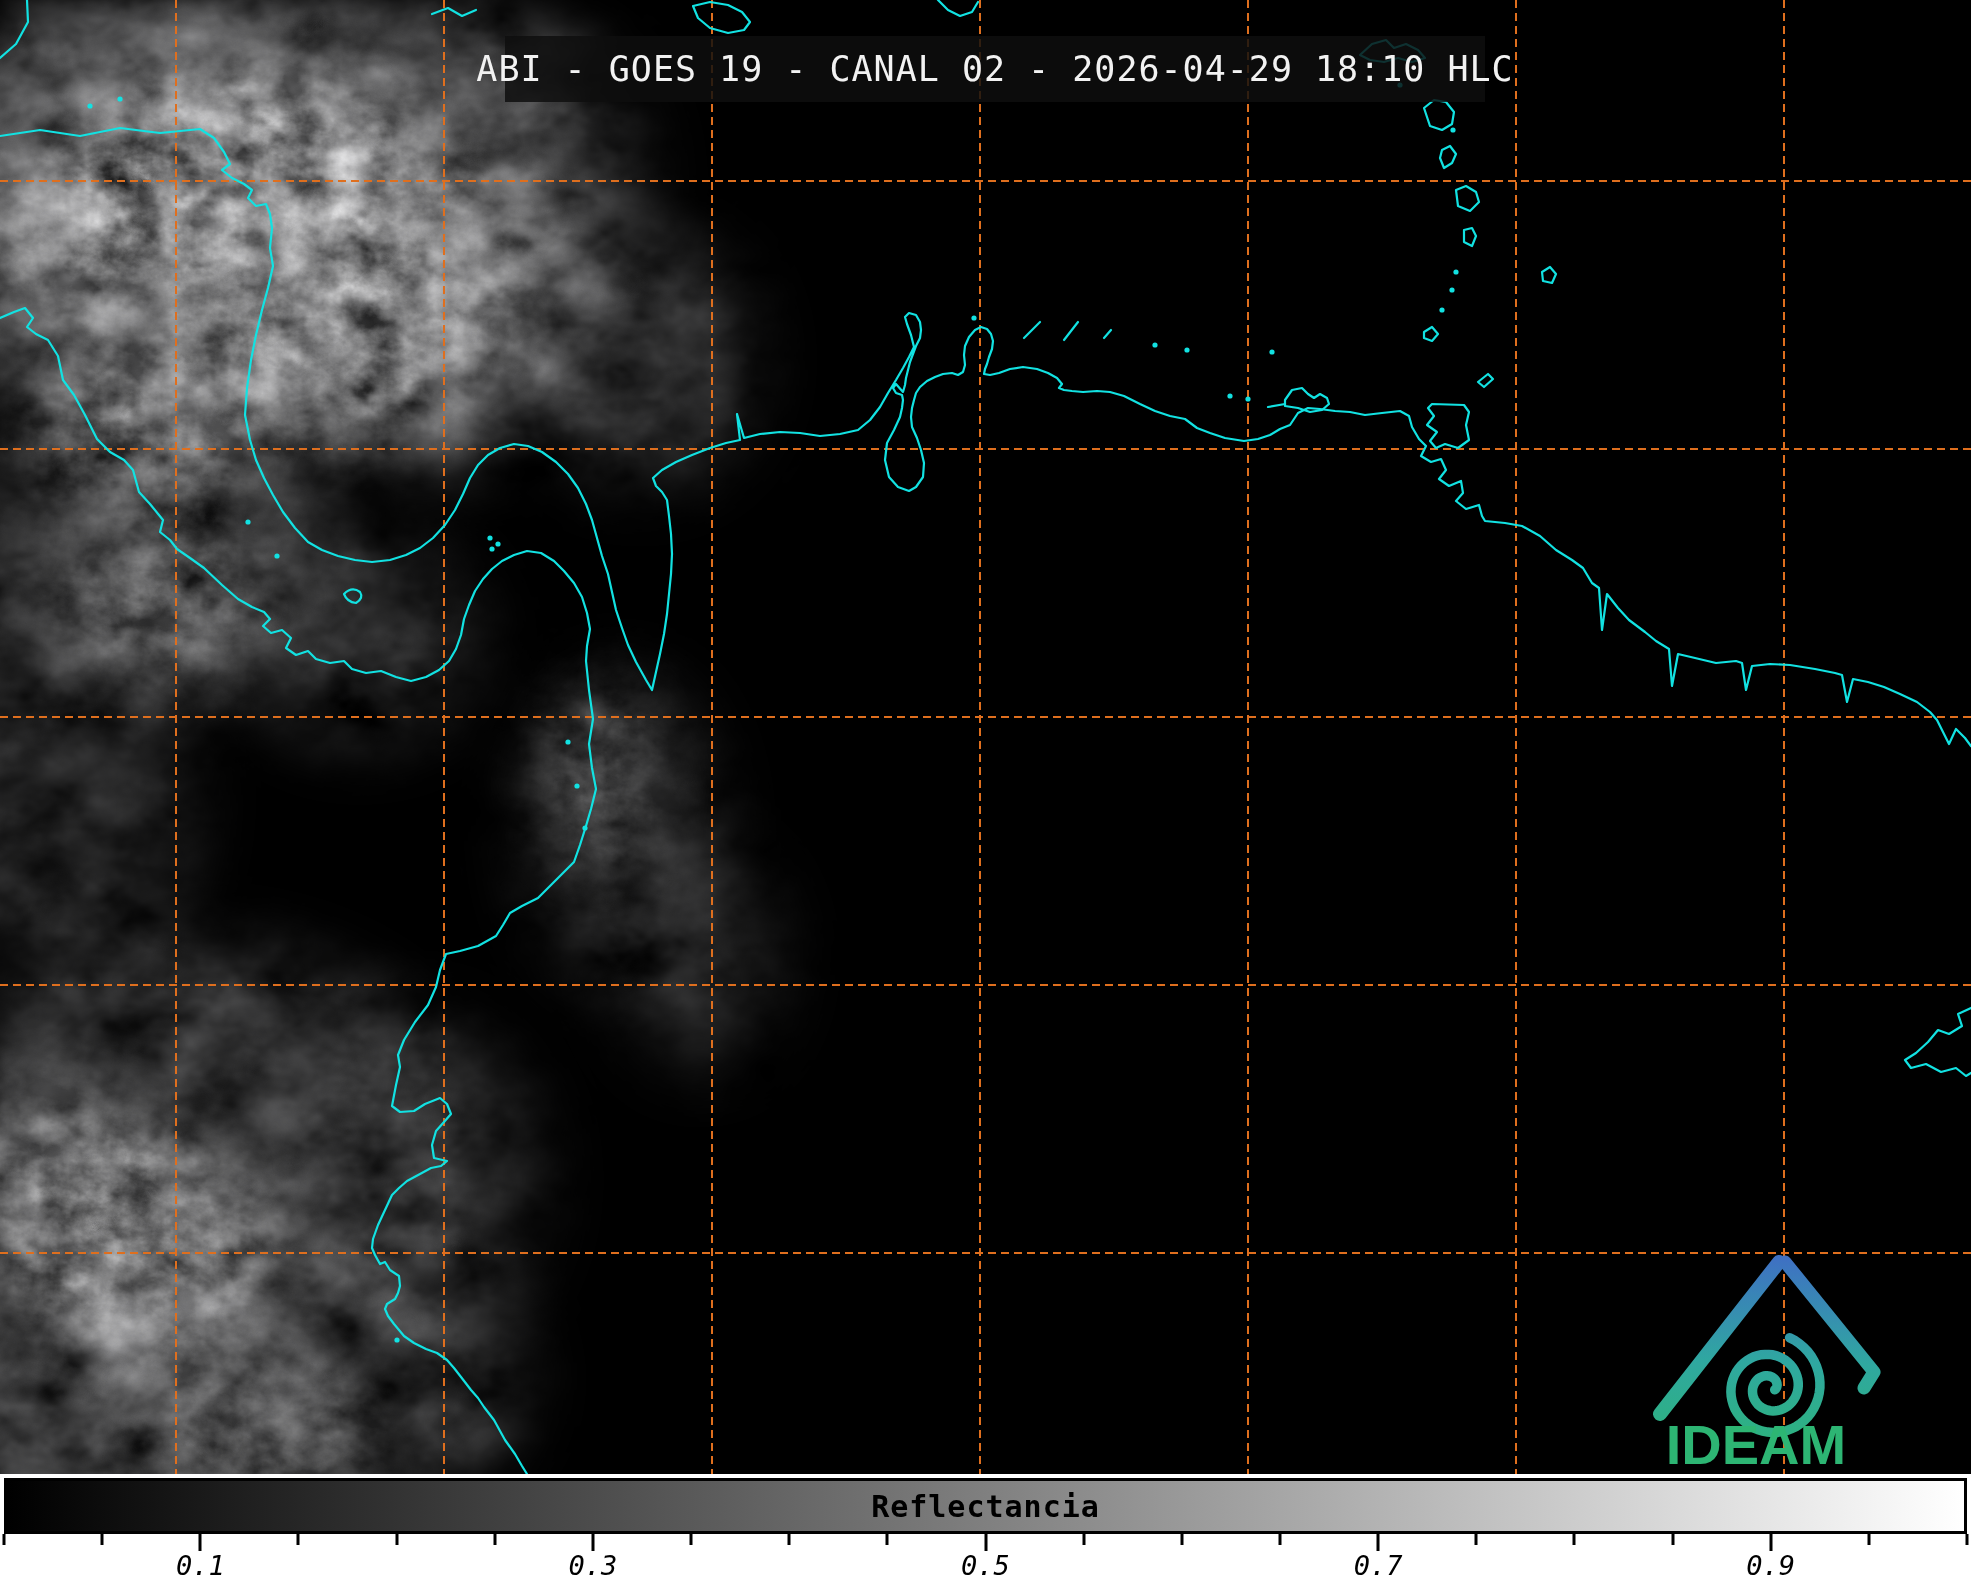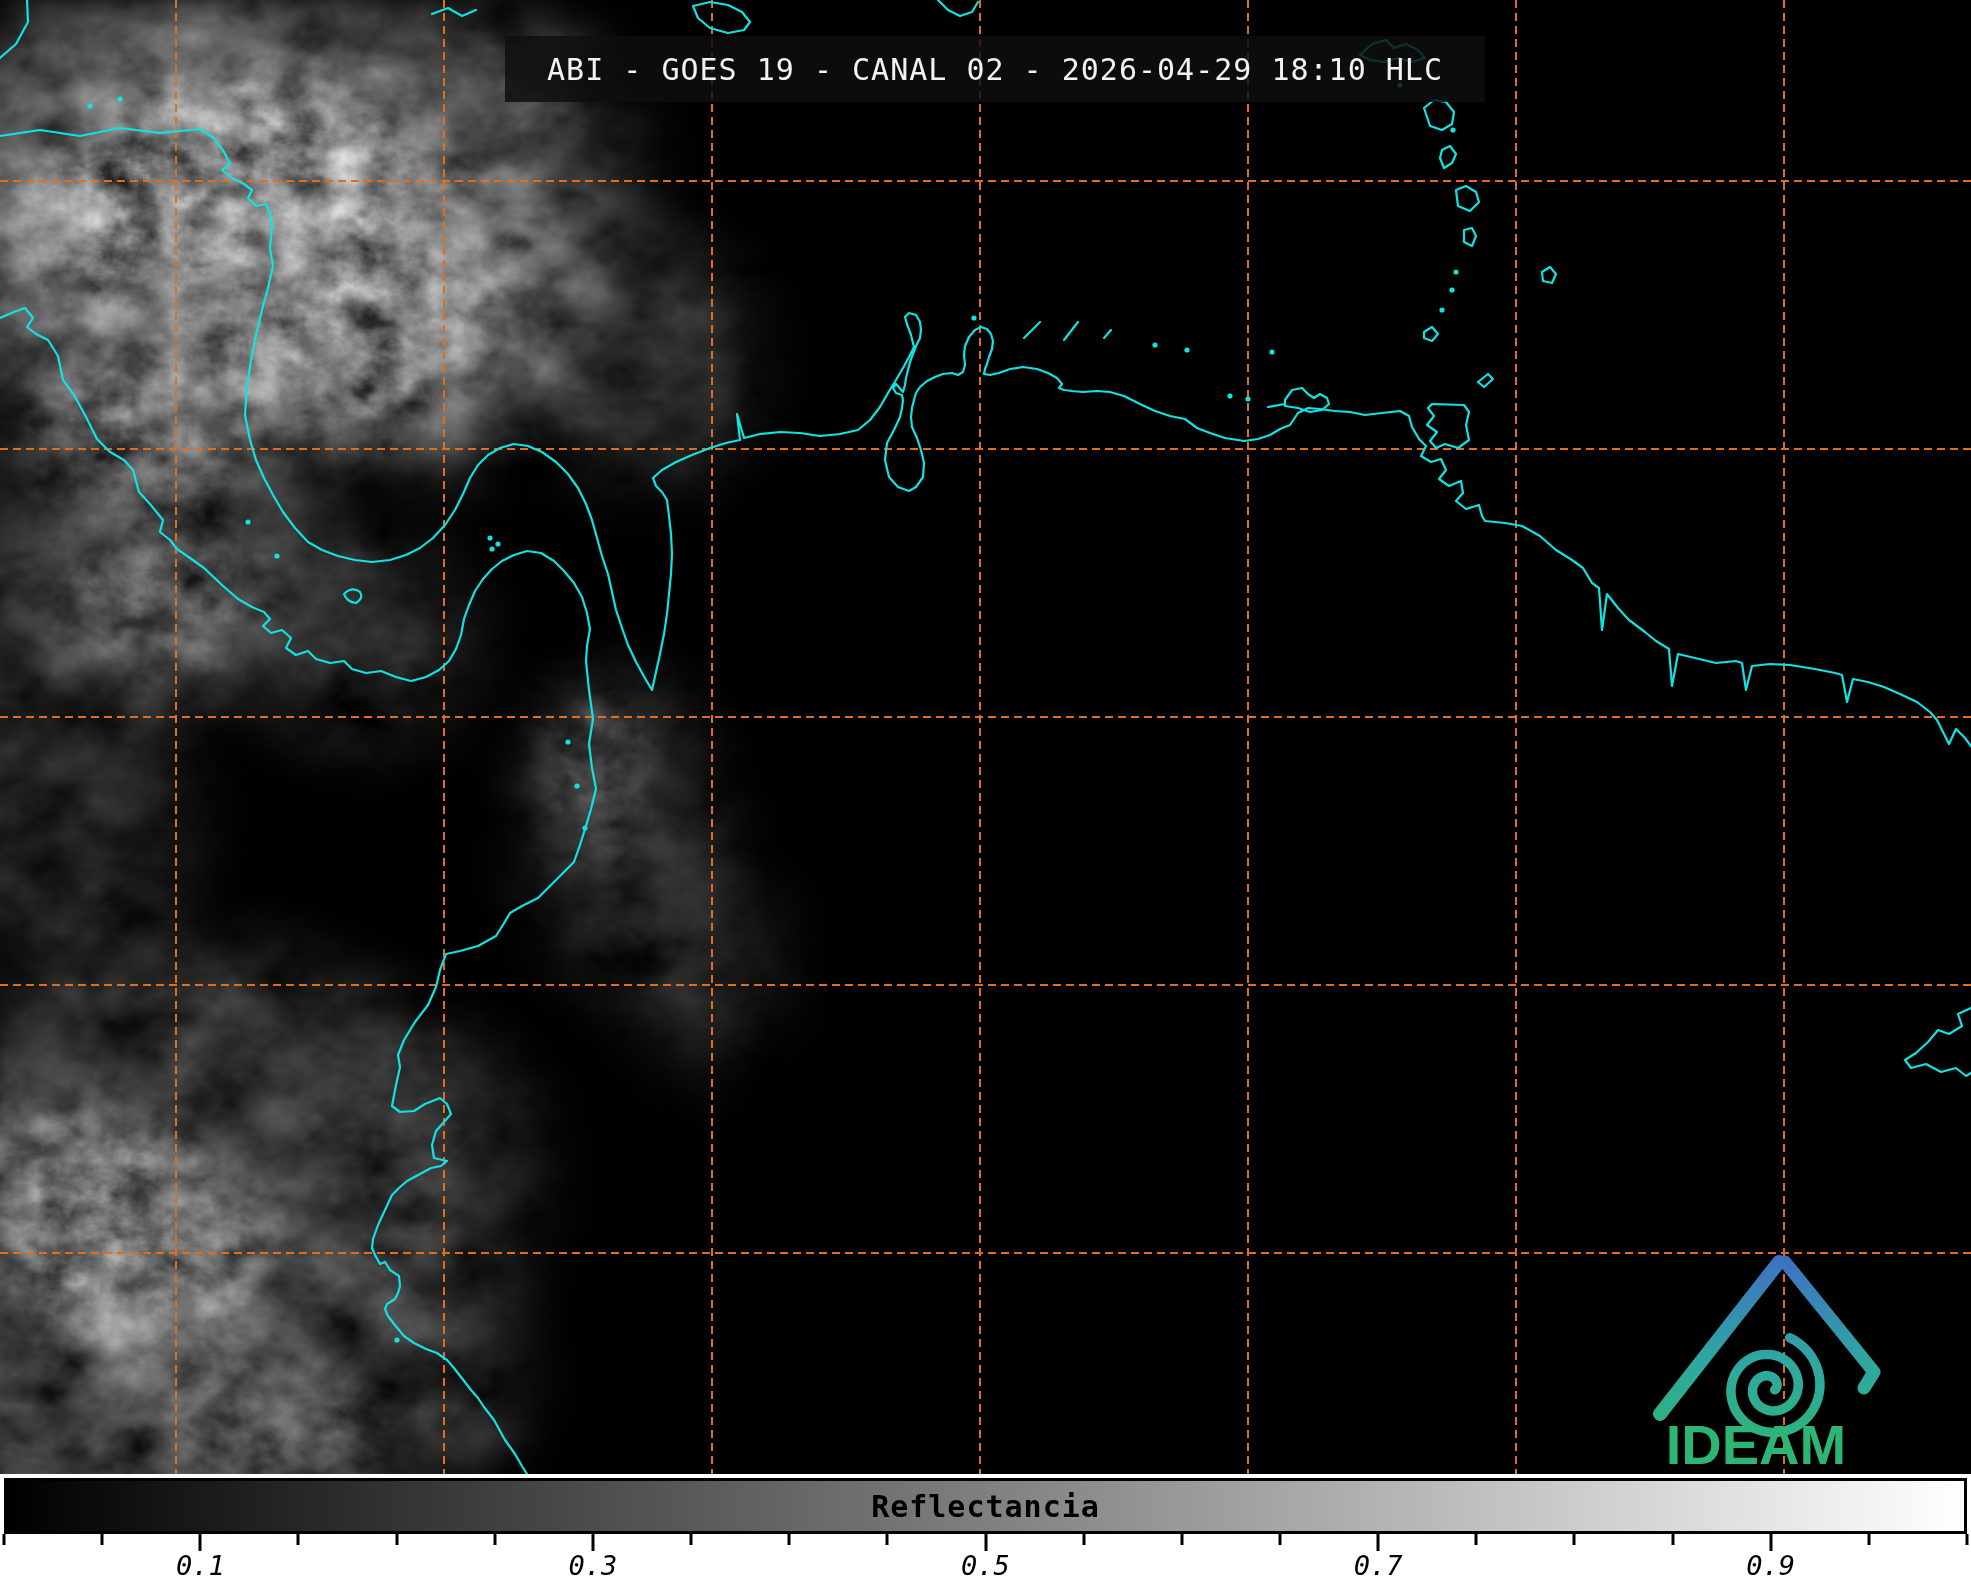--- a/index.html
+++ b/index.html
@@ -2,21 +2,21 @@
 <html><head>
 <meta charset="utf-8">
 <style>
   html,body{margin:0;padding:0;background:#000;}
   #stage{position:relative;width:1971px;height:1577px;background:#000;overflow:hidden;
          font-family:"DejaVu Sans Mono","Liberation Mono",monospace;}
   #map-svg{position:absolute;left:0;top:0;}
   
   #title-box{position:absolute;left:505px;top:36px;width:980px;height:66px;
     background:rgba(14,14,14,0.84);display:flex;align-items:center;justify-content:center;}
-  #title-box span{color:#f2f2f2;font-size:30px;letter-spacing:1px;white-space:nowrap;}
+  #title-box span{color:#f2f2f2;font-size:35px;letter-spacing:1px;white-space:nowrap;}
   
   #cbar-wrap{position:absolute;left:0;top:1474px;width:1971px;height:103px;background:#ffffff;overflow:hidden;}
   #cbar{position:absolute;left:4px;right:4px;top:4px;height:50px;border:3px solid #000;
         display:flex;align-items:center;justify-content:center;}
   #cbar-label{color:#000;font-size:30px;font-weight:bold;letter-spacing:1px;}
   #cbar-ticks{position:absolute;left:4px;right:4px;top:60px;height:20px;}
   .tick{position:absolute;top:0;width:3px;background:#000;transform:translateX(-50%);}
   .tick.minor{height:11px;}
   .tick.major{height:17px;}
   #cbar-labels{position:absolute;left:4px;right:4px;top:76px;height:26px;font-style:italic;}

